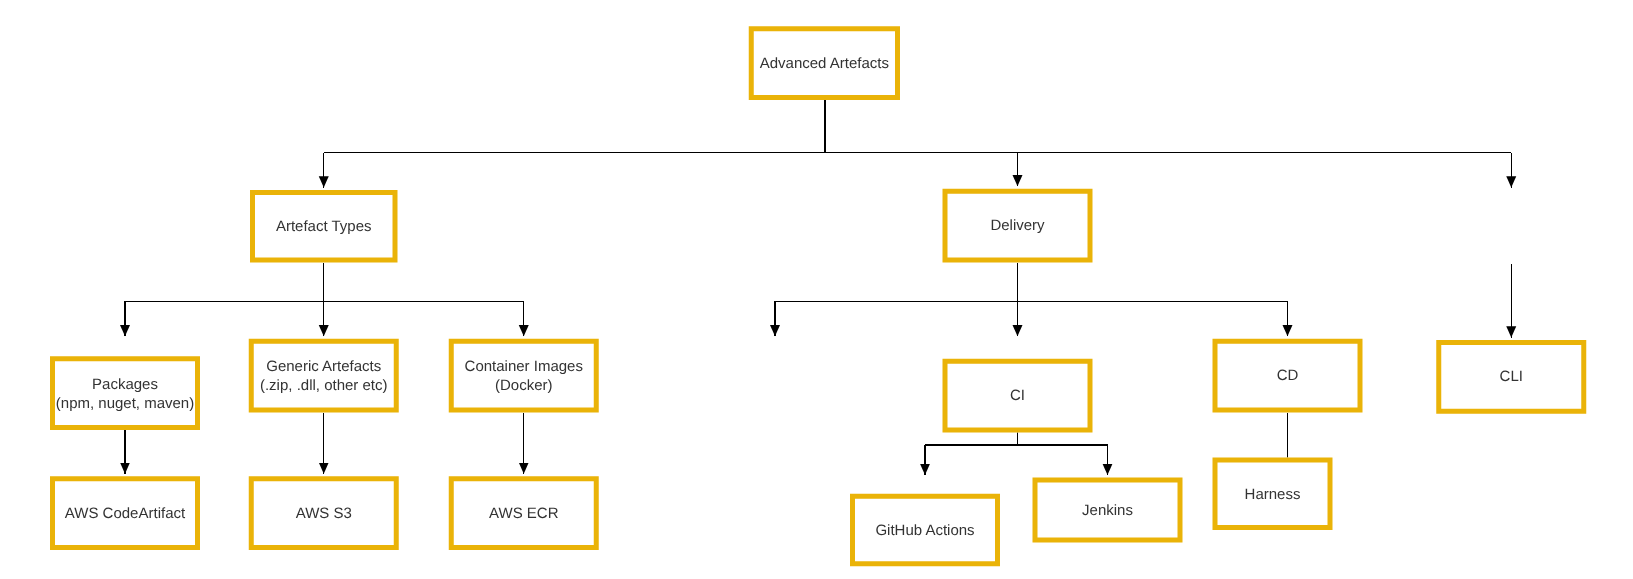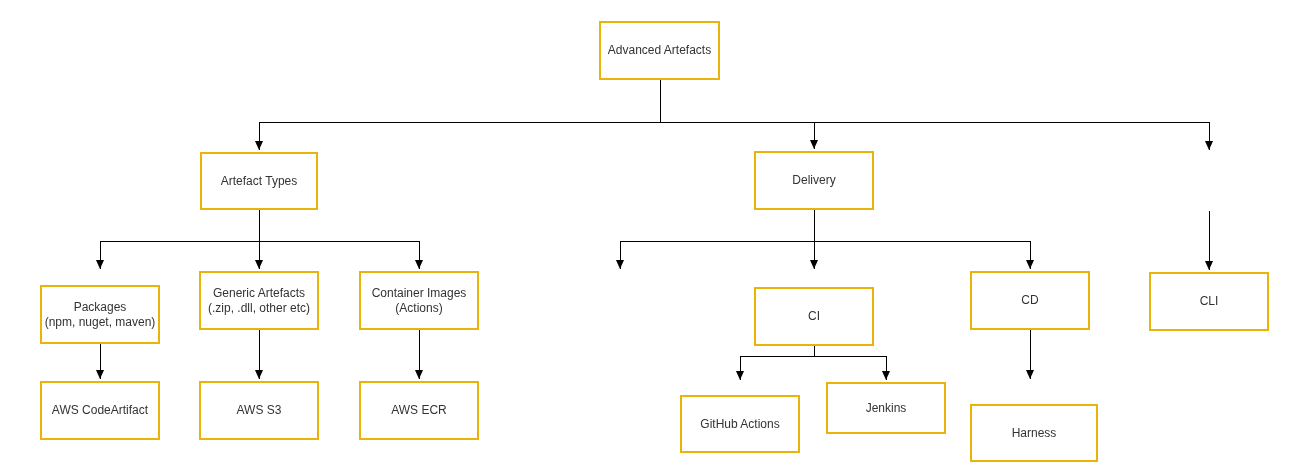--- a/index.html
+++ b/index.html
@@ -17,21 +17,21 @@
   }
   .edges {
     position: absolute;
     left: 0;
     top: 0;
   }
   .node {
     position: absolute;
     box-sizing: border-box;
     background: #ffffff;
-    border: 2px solid #eab308;
+    border: 4px solid #eab308;
     display: flex;
     flex-direction: column;
     align-items: center;
     justify-content: center;
     text-align: center;
     font-size: 12px;
     line-height: 15px;
     color: #333333;
     white-space: nowrap;
   }
@@ -95,21 +95,21 @@
   <div class="node" style="left:40px;top:285px;width:120px;height:59px">
     <span>Packages</span>
     <span>(npm, nuget, maven)</span>
   </div>
   <div class="node" style="left:199px;top:271px;width:120px;height:59px">
     <span>Generic Artefacts</span>
     <span>(.zip, .dll, other etc)</span>
   </div>
   <div class="node" style="left:359px;top:271px;width:120px;height:59px">
     <span>Container Images</span>
-    <span>(Actions)</span>
+    <span>(Docker)</span>
   </div>
   <div class="node" style="left:754px;top:287px;width:120px;height:59px">
     <span>CI</span>
   </div>
   <div class="node" style="left:970px;top:271px;width:120px;height:59px">
     <span>CD</span>
   </div>
   <div class="node" style="left:1149px;top:272px;width:120px;height:59px">
     <span>CLI</span>
   </div>
@@ -122,17 +122,17 @@
   </div>
   <div class="node" style="left:359px;top:381px;width:120px;height:59px">
     <span>AWS ECR</span>
   </div>
   <div class="node" style="left:680px;top:395px;width:120px;height:58px">
     <span>GitHub Actions</span>
   </div>
   <div class="node" style="left:826px;top:382px;width:120px;height:52px">
     <span>Jenkins</span>
   </div>
-  <div class="node" style="left:970px;top:404px;width:128px;height:58px">
+  <div class="node" style="left:970px;top:366px;width:96px;height:58px">
     <span>Harness</span>
   </div>
 
 </div>
 
 </body></html>

